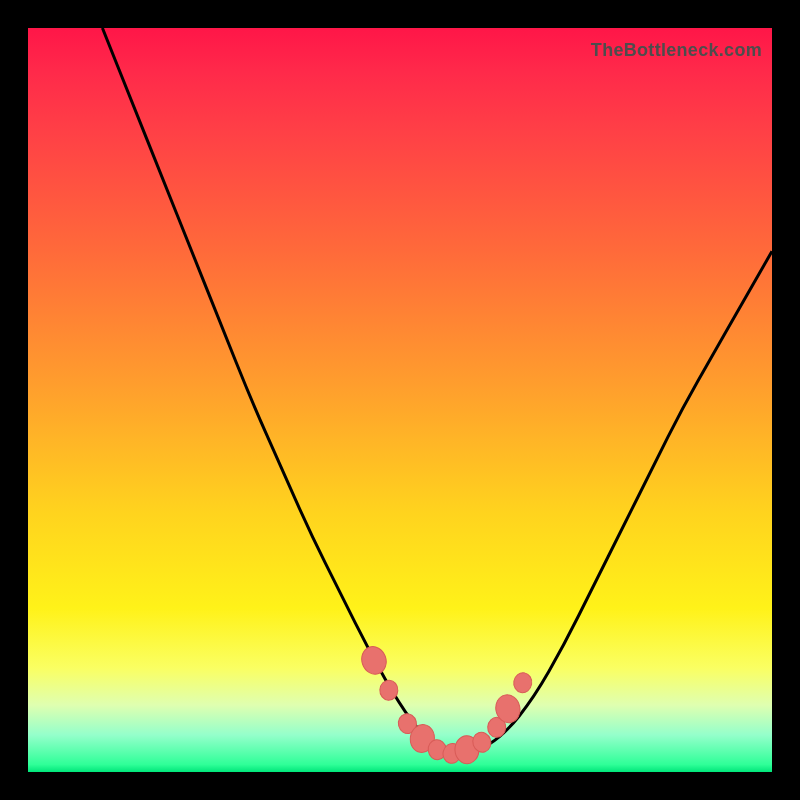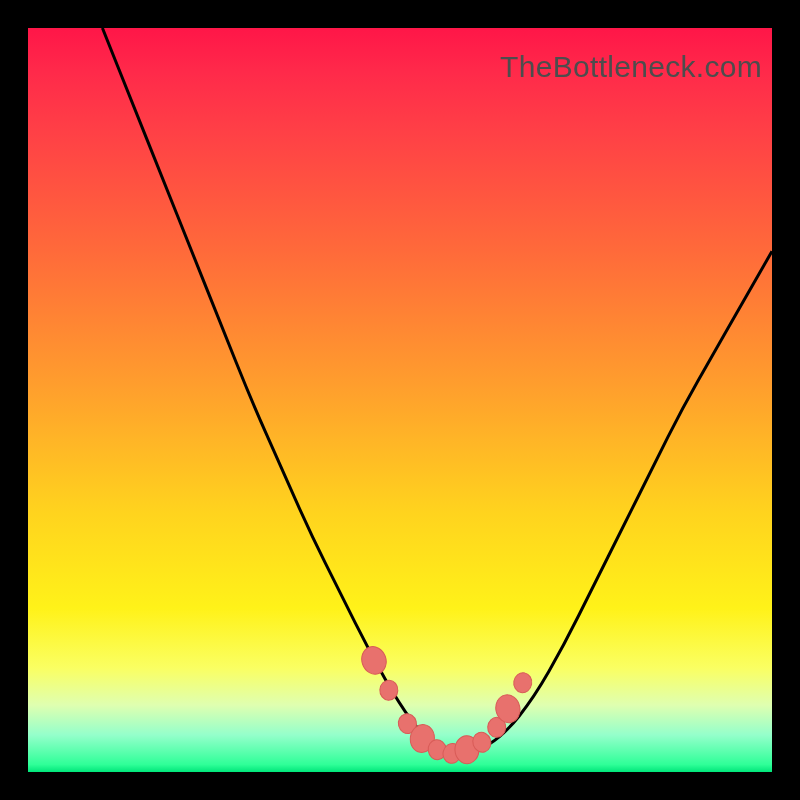--- a/index.html
+++ b/index.html
@@ -11,21 +11,21 @@
   #ff4046 14%,
   #ff6a3a 30%,
   #ff9e2d 48%,
   #ffd31e 65%,
   #fff219 78%,
   #faff62 86%,
   #dfffb0 91%,
   #95ffcb 95%,
   #2fff98 99%,
   #00e67a 100%)}
-.wm{position:absolute;top:22px;right:10px;color:#4d4d4d;font-size:30px;font-weight:400;letter-spacing:.3px}
+.wm{position:absolute;top:12px;right:10px;color:#4d4d4d;font-size:18px;font-weight:700;letter-spacing:.3px}
 svg{position:absolute;left:0;top:0}
 </style>
 </head>
 <body>
 
 <div class="frame">
   <div class="plot">
     <div class="wm">TheBottleneck.com</div>
     <svg id="svgplot" width="744" height="744" viewBox="0 0 744 744">
         <path d="M 74.4 0 Q 74.4 0 89.28 37.19999999999999 Q 104.16000000000001 74.39999999999998 119.03999999999999 111.59999999999997 Q 133.92 148.79999999999995 148.8 186 Q 163.68 223.20000000000005 178.56 260.40000000000003 Q 193.44 297.6 208.32 334.8 Q 223.2 372 238.07999999999998 405.48 Q 252.96 438.96000000000004 267.84000000000003 472.44 Q 282.72 505.91999999999996 297.6 535.6800000000001 Q 312.47999999999996 565.44 327.36 595.2 Q 342.24 624.96 357.12 651 Q 372 677.04 383.15999999999997 691.92 Q 394.32 706.8 405.48 716.0999999999999 Q 416.64000000000004 725.4 424.08000000000004 727.26 Q 431.52 729.12 438.96 727.26 Q 446.4 725.4 461.28 716.0999999999999 Q 476.16 706.8 491.04 688.2 Q 505.92 669.6 520.8 643.56 Q 535.68 617.52 550.56 587.76 Q 565.44 558 580.32 528.24 Q 595.2 498.48 610.0799999999999 468.72 Q 624.9599999999999 438.96000000000004 639.8399999999999 409.20000000000005 Q 654.72 379.44 669.6 353.4 Q 684.48 327.35999999999996 699.36 301.31999999999994 Q 714.24 275.28 729.12 249.24 T 744 223.20000000000005" fill="none" stroke="#000000" stroke-width="3"></path>

